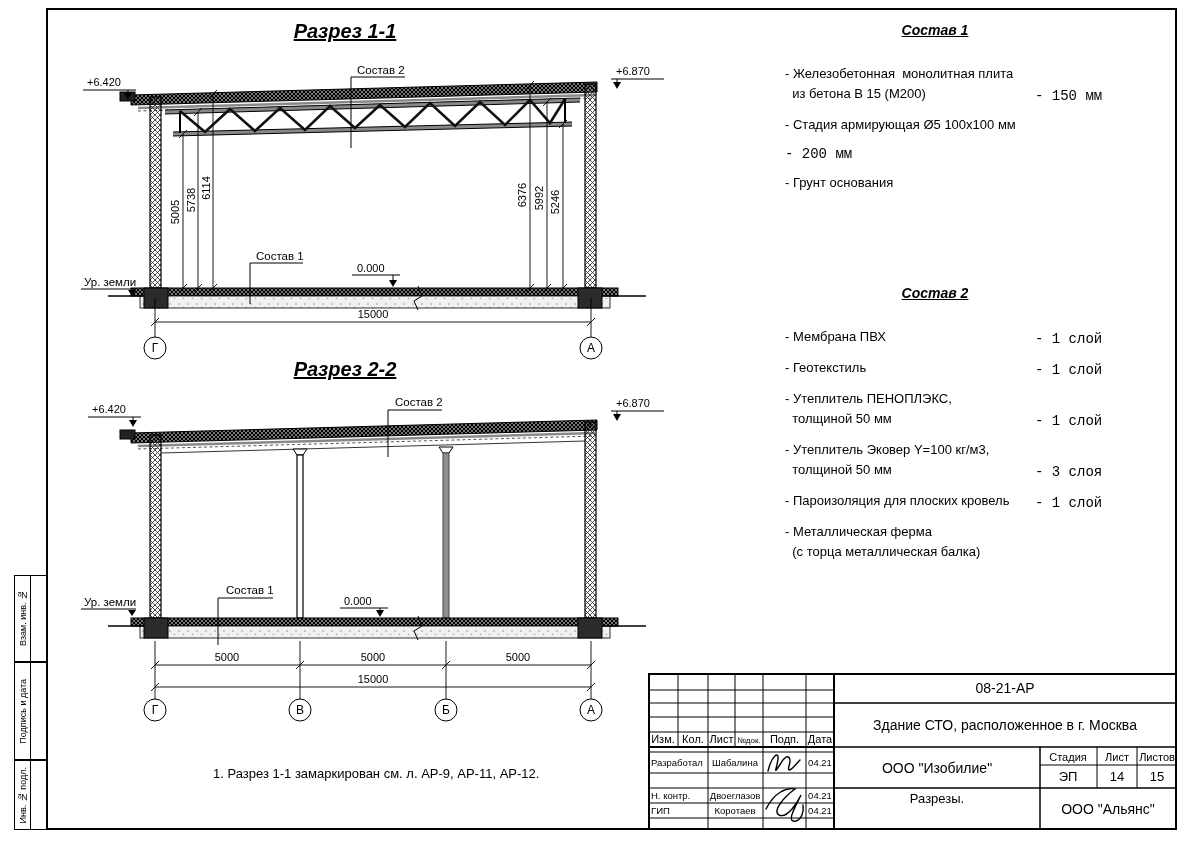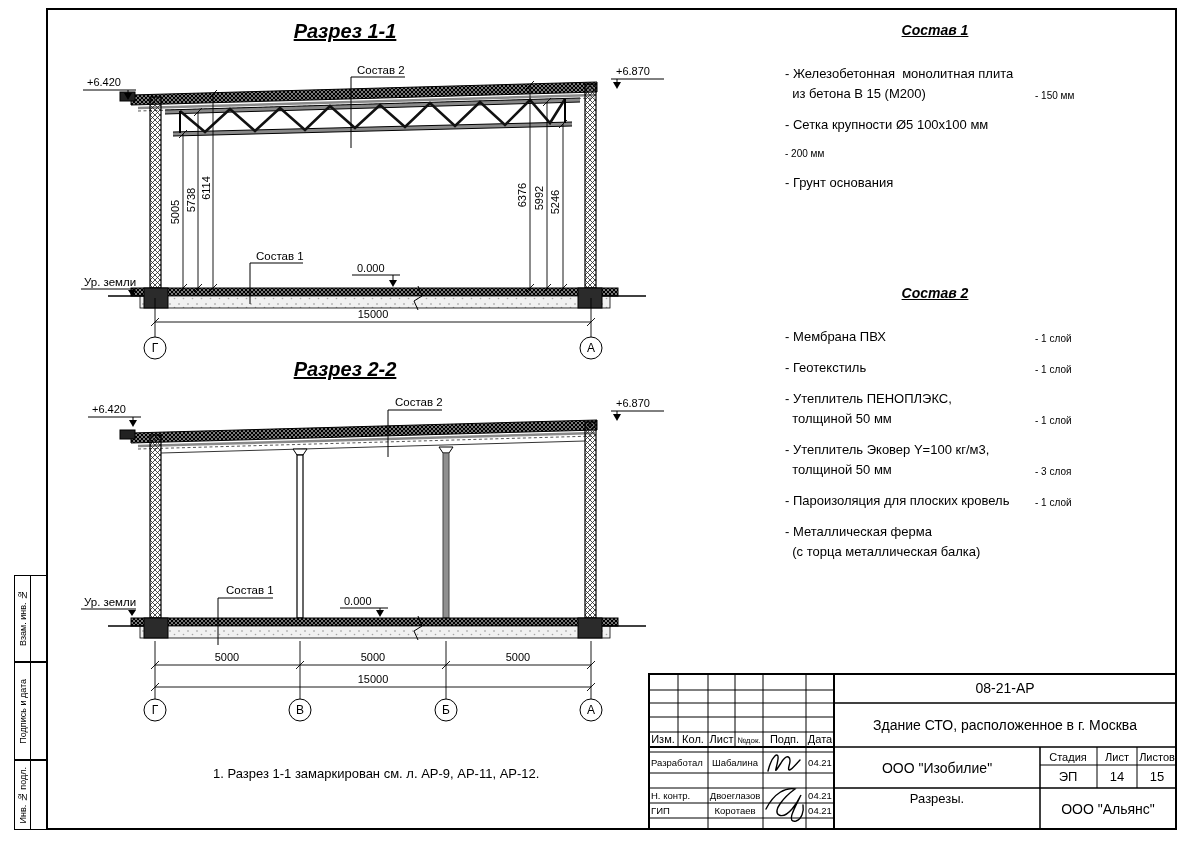--- a/index.html
+++ b/index.html
@@ -21,21 +21,21 @@
   svg text { fill:#000; }
   .dimtxt { font-size:11px; }
   .lbltxt { font-size:11.5px; }
   .axtxt  { font-size:12px; }
   
   .panel { position:absolute; left:780px; width:400px; }
   .ptitle { width:310px; text-align:center; font-size:14px; font-weight:bold;
             font-style:italic; text-decoration:underline; margin-bottom:26px; }
   .prow { display:flex; align-items:flex-end; width:350px; margin-bottom:11px; padding-left:5px; }
   .itext { width:250px; white-space:pre-wrap; font-size:13px; line-height:20px; }
-  .ival  { width:95px;  white-space:pre; font-size:10px; line-height:16px; }
+  .ival  { width:95px;  white-space:pre; font-size:14px; line-height:16px;font-family:Liberation Mono, monospace; }
   
   .notes { position:absolute; left:213px; top:766px; font-size:13px; line-height:15px;text-align:right; }
   
   .tblock { position:absolute; left:648px; top:673px; }
 </style>
 </head>
 <body>
 
 <div class="sheet">
 
@@ -292,21 +292,21 @@
   </svg>
 
   <div class="panel" style="top:22px;">
     <div class="ptitle">Состав 1</div>
     <div class="prow">
       <div class="itext">- Железобетонная  монолитная плита
   из бетона В 15 (М200)</div>
       <div class="ival">- 150 мм</div>
     </div>
     <div class="prow">
-      <div class="itext">- Сетка крупности Ø5 100х100 мм</div>
+      <div class="itext">- Стадия армирующая Ø5 100х100 мм</div>
       <div class="ival"></div>
     </div>
     <div class="prow">
       <div class="ival">- 200 мм</div>
     </div>
     <div class="prow">
       <div class="itext">- Грунт основания</div>
       <div class="ival"></div>
     </div>
   </div>

